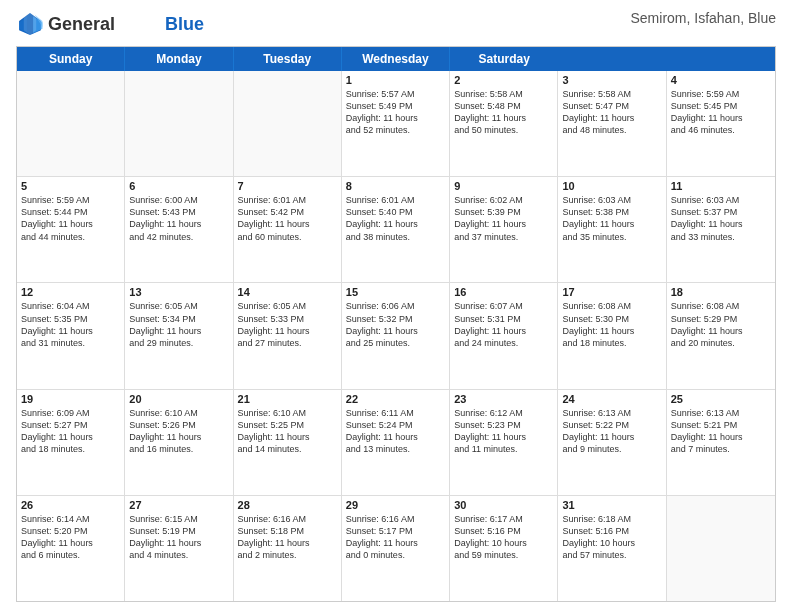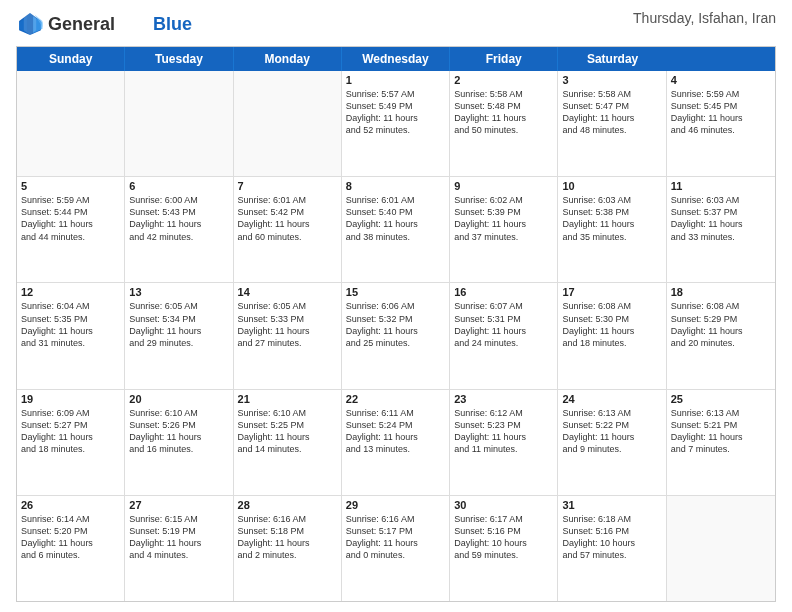--- a/index.html
+++ b/index.html
@@ -109,38 +109,37 @@
   <div class="header">
     <div class="logo">
       <svg class="logo-icon" viewBox="0 0 36 36">
         <polygon points="18,4 32,14 32,26 18,32 4,26 4,14" fill="#1565c0"></polygon>
         <polygon points="22,8 34,16 34,24 22,30" fill="#42a5f5" opacity="0.7"></polygon>
         <polygon points="14,8 4,16 4,24 14,30" fill="#1976d2" opacity="0.5"></polygon>
         <polygon points="18,4 26,10 26,26 18,32 10,26 10,10" fill="#fff" opacity="0.15"></polygon>
         <polygon points="24,6 34,14 34,22" fill="#64b5f6" opacity="0.6"></polygon>
       </svg>
       <div>
-        <div style="display:flex;gap:4px;">
+        <div style="display:flex;gap:16px;">
           <span class="logo-general" style="font-size:18px;font-weight:bold;color:#333;">General</span>
             <span class="logo-blue" style="font-size:18px;font-weight:bold;color:#1565c0;margin-left:34px;">Blue</span>
         </div>
       </div>
     </div>
     <div class="title-block">
-      <div class="subtitle">Thursday, Isfahan, Iran</div>
+      <div class="subtitle">Semirom, Isfahan, Blue</div>
     </div>
   </div>
 
   <div class="calendar">
     <div class="cal-header" id="cal-header">
         <div class="cal-header-cell">Sunday</div>
+        <div class="cal-header-cell">Monday</div>
         <div class="cal-header-cell">Tuesday</div>
-        <div class="cal-header-cell">Monday</div>
         <div class="cal-header-cell">Wednesday</div>
-        <div class="cal-header-cell">Friday</div>
         <div class="cal-header-cell">Saturday</div>
       </div>
     <div class="cal-body" id="cal-body">
         <div class="cal-row">
           <div class="cal-cell empty"></div>
           <div class="cal-cell empty"></div>
           <div class="cal-cell empty"></div>
           <div class="cal-cell">
             <div class="day-num">1</div>
             <div class="cell-line">Sunrise: 5:57 AM</div>

